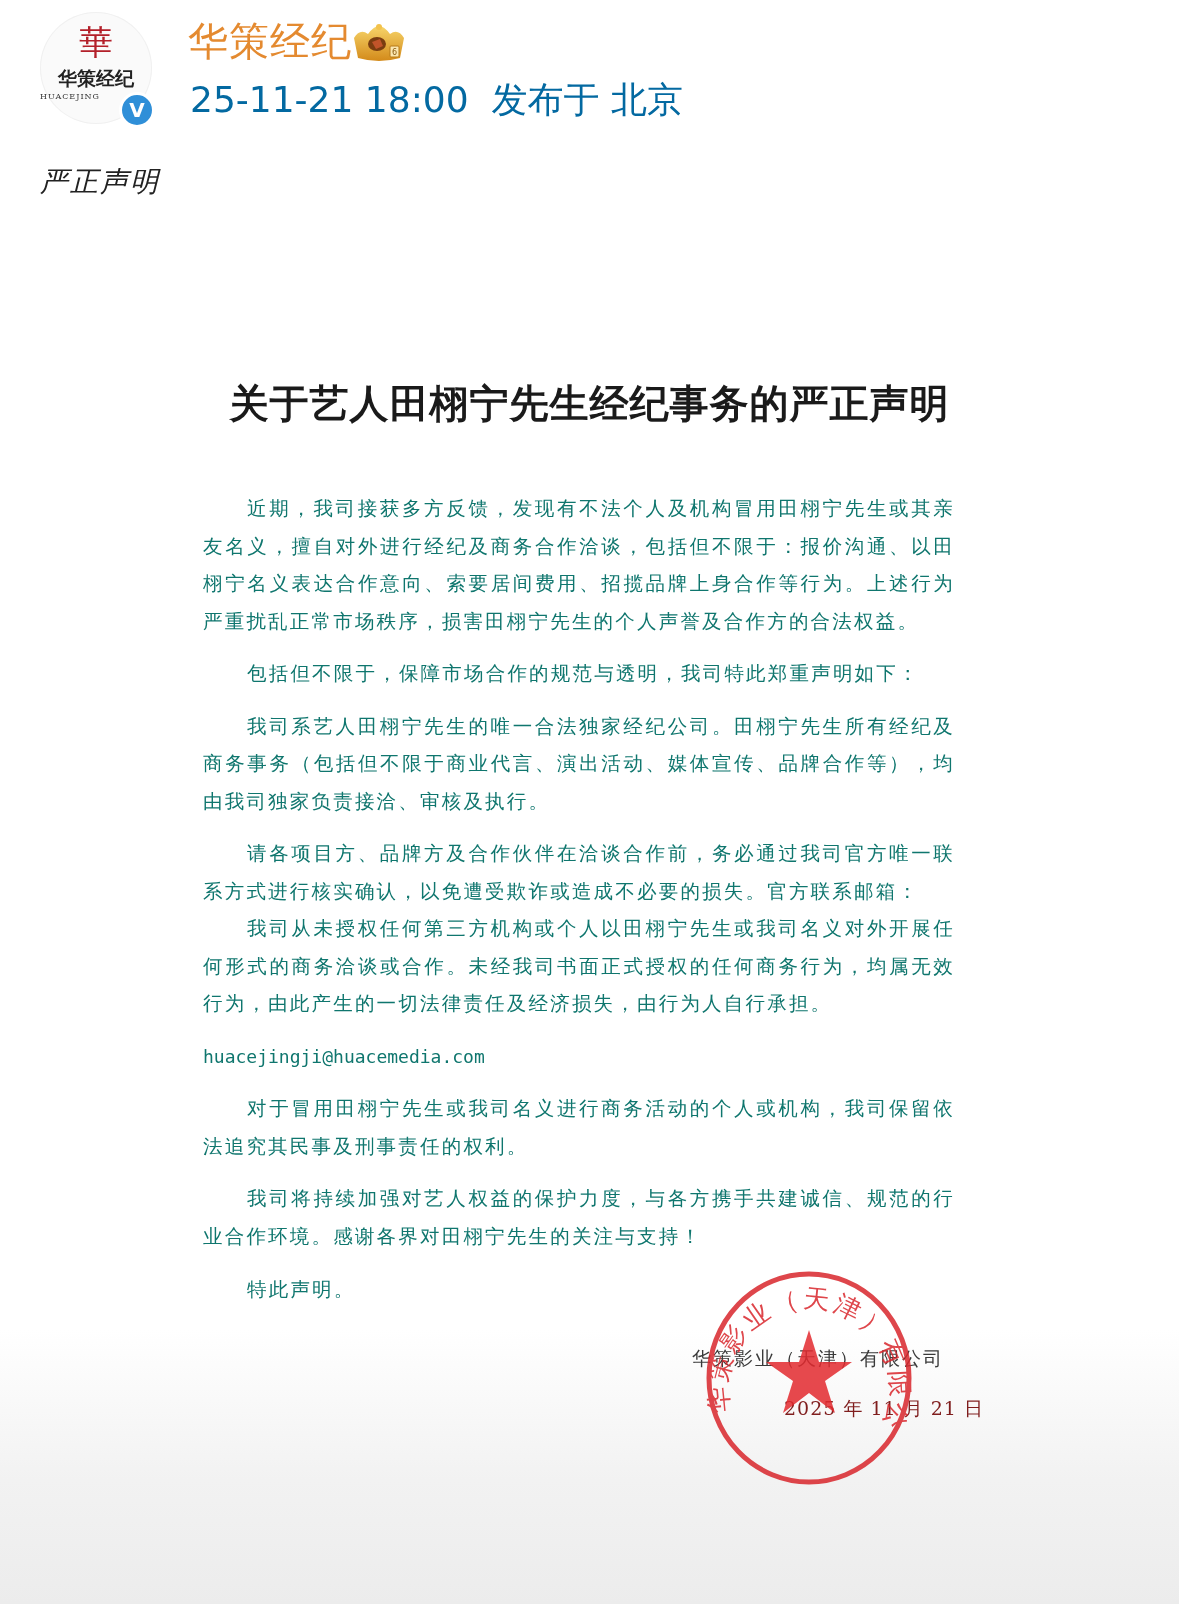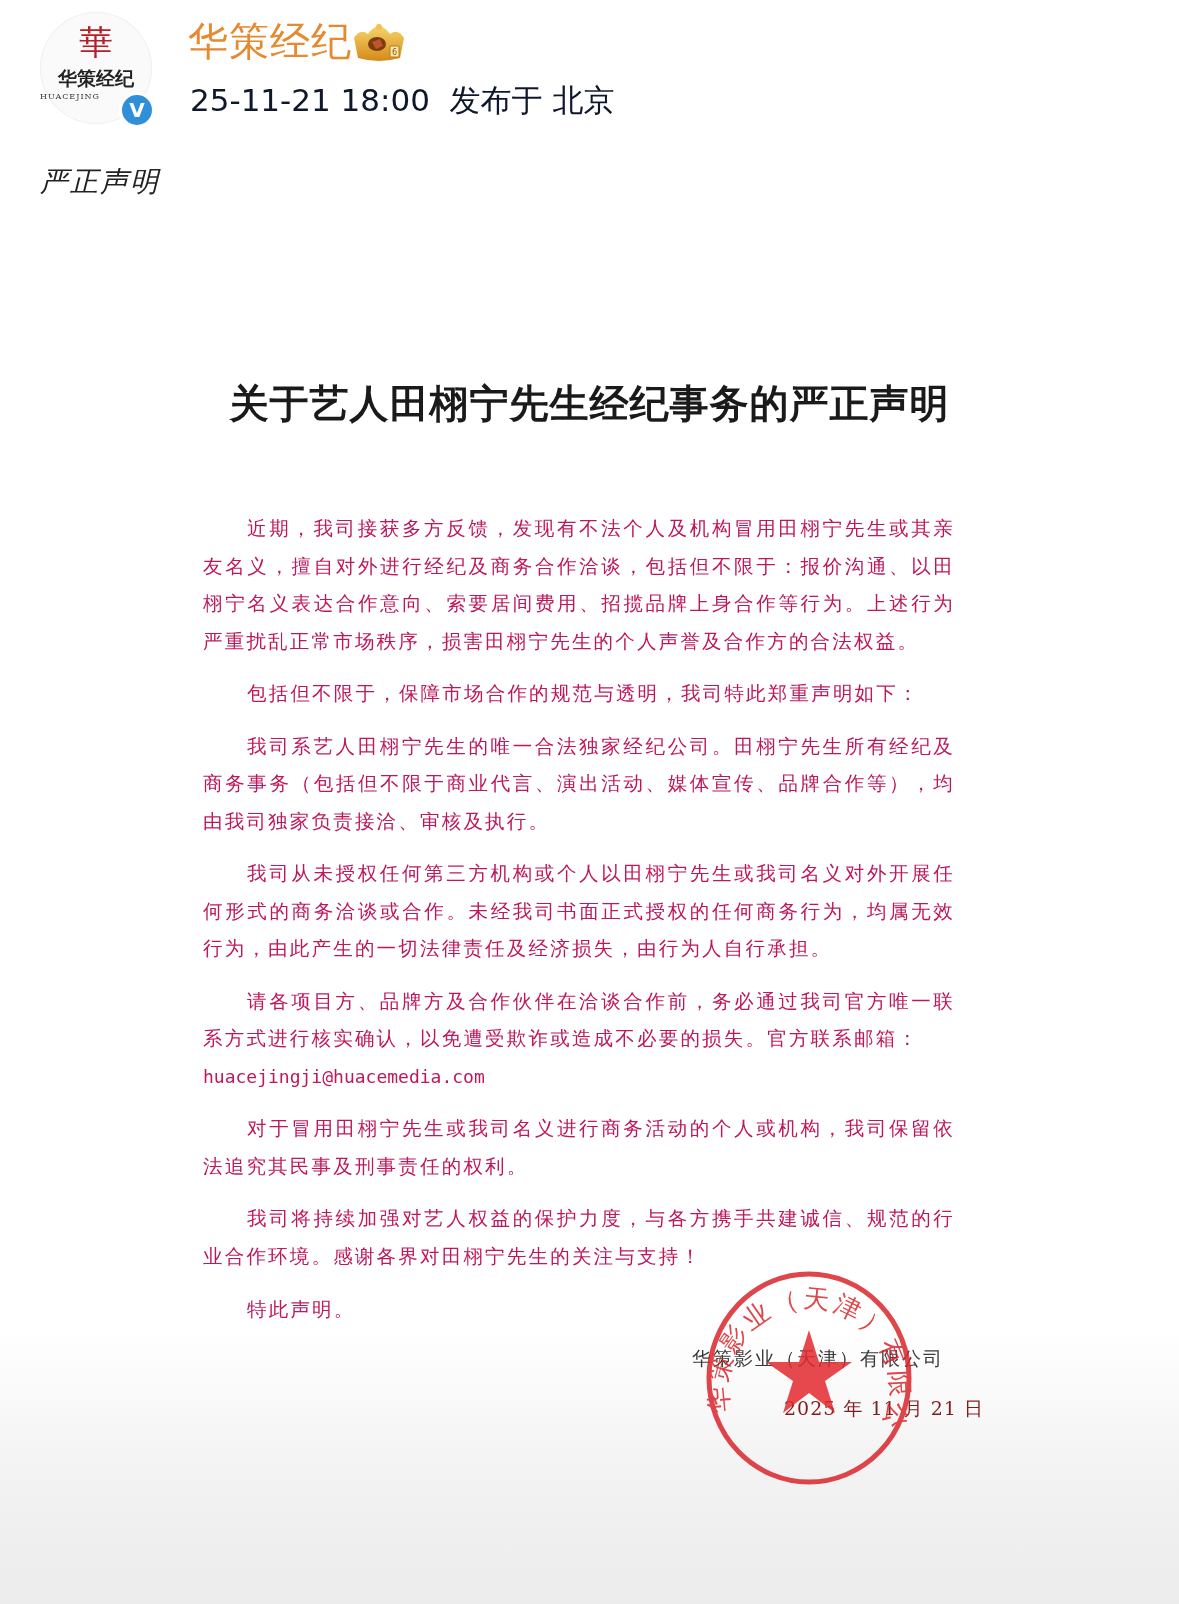--- a/index.html
+++ b/index.html
@@ -31,34 +31,34 @@
     background: #2f8fd8; border: 3px solid #ffffff; color: #fff;
     font-size: 20px; font-weight: bold; line-height: 30px; text-align: center;
   }
   .username {
     left: 188px; top: 14px; font-size: 40px; color: #e48a30; line-height: 54px; letter-spacing: 1px;
   }
   .crown {
     left: 350px; top: 24px; width: 58px; height: 40px;
   }
   .meta {
-    left: 190px; top: 78px; font-size: 31px; color: #0f172a; line-height: 44px; white-space: pre;
+    left: 190px; top: 78px; font-size: 36px; color: #0369a1; line-height: 44px; white-space: pre;
   }
   .post-text {
     left: 40px; top: 155px; font-size: 28px; color: #222; line-height: 54px; letter-spacing: 2px; font-style: italic;
   }
   
   .doc-title {
     left: 0; width: 1179px; top: 380px; text-align: center;
     font-size: 39px; font-weight: bold; color: #1a1a1a; letter-spacing: 1px; line-height: 48px;
   }
   .doc-body {
-    left: 203px; top: 510px; width: 752px;
+    left: 203px; top: 490px; width: 752px;
     font-family: "DejaVu Serif", "Liberation Serif", serif;
-    font-size: 19.5px; line-height: 37.5px; color: #be185d; letter-spacing: 2.2px;
+    font-size: 19.5px; line-height: 37.5px; color: #0f766e; letter-spacing: 2.2px;
   }
   .doc-body p { margin: 0 0 15px 0; text-indent: 44px; text-align: justify; }
   .doc-body p.email { text-indent: 0; font-family: "DejaVu Sans Mono", "Liberation Mono", monospace; font-size: 18px; letter-spacing: 0; }
   .doc-body p.closing { margin-top: 16px; }
   .sign-company {
     left: 692px; top: 1346px; font-family: "DejaVu Serif", serif; font-size: 19px; color: #3a3a3a; letter-spacing: 2px; z-index: 2;
   }
   .sign-date {
     left: 784px; top: 1396px; font-family: "DejaVu Serif", serif; font-size: 19px; color: #7f1d1d; letter-spacing: 1px; z-index: 2;
   }
@@ -98,22 +98,22 @@
 <div class="abs meta">25-11-21 18:00  发布于 北京</div>
 
 <div class="abs post-text">严正声明</div>
 
 <div class="abs doc-title">关于艺人田栩宁先生经纪事务的严正声明</div>
 
 <div class="abs doc-body">
   <p>近期，我司接获多方反馈，发现有不法个人及机构冒用田栩宁先生或其亲友名义，擅自对外进行经纪及商务合作洽谈，包括但不限于：报价沟通、以田栩宁名义表达合作意向、索要居间费用、招揽品牌上身合作等行为。上述行为严重扰乱正常市场秩序，损害田栩宁先生的个人声誉及合作方的合法权益。</p>
   <p>包括但不限于，保障市场合作的规范与透明，我司特此郑重声明如下：</p>
   <p>我司系艺人田栩宁先生的唯一合法独家经纪公司。田栩宁先生所有经纪及商务事务（包括但不限于商业代言、演出活动、媒体宣传、品牌合作等），均由我司独家负责接洽、审核及执行。</p>
+  <p style="margin-bottom:0">请各项目方、品牌方及合作伙伴在洽谈合作前，务必通过我司官方唯一联系方式进行核实确认，以免遭受欺诈或造成不必要的损失。官方联系邮箱：</p>
   <p style="margin-bottom:15px">我司从未授权任何第三方机构或个人以田栩宁先生或我司名义对外开展任何形式的商务洽谈或合作。未经我司书面正式授权的任何商务行为，均属无效行为，由此产生的一切法律责任及经济损失，由行为人自行承担。</p>
-  <p style="margin-bottom:0">请各项目方、品牌方及合作伙伴在洽谈合作前，务必通过我司官方唯一联系方式进行核实确认，以免遭受欺诈或造成不必要的损失。官方联系邮箱：</p>
   <p class="email" style="margin-bottom:15px">huacejingji@huacemedia.com</p>
   <p>对于冒用田栩宁先生或我司名义进行商务活动的个人或机构，我司保留依法追究其民事及刑事责任的权利。</p>
   <p>我司将持续加强对艺人权益的保护力度，与各方携手共建诚信、规范的行业合作环境。感谢各界对田栩宁先生的关注与支持！</p>
   <p class="closing">特此声明。</p>
 </div>
 
 <div class="abs sign-company">华策影业（天津）有限公司</div>
 <div class="abs sign-date">2025 年 11 月 21 日</div>
 
 <div class="abs stamp">

